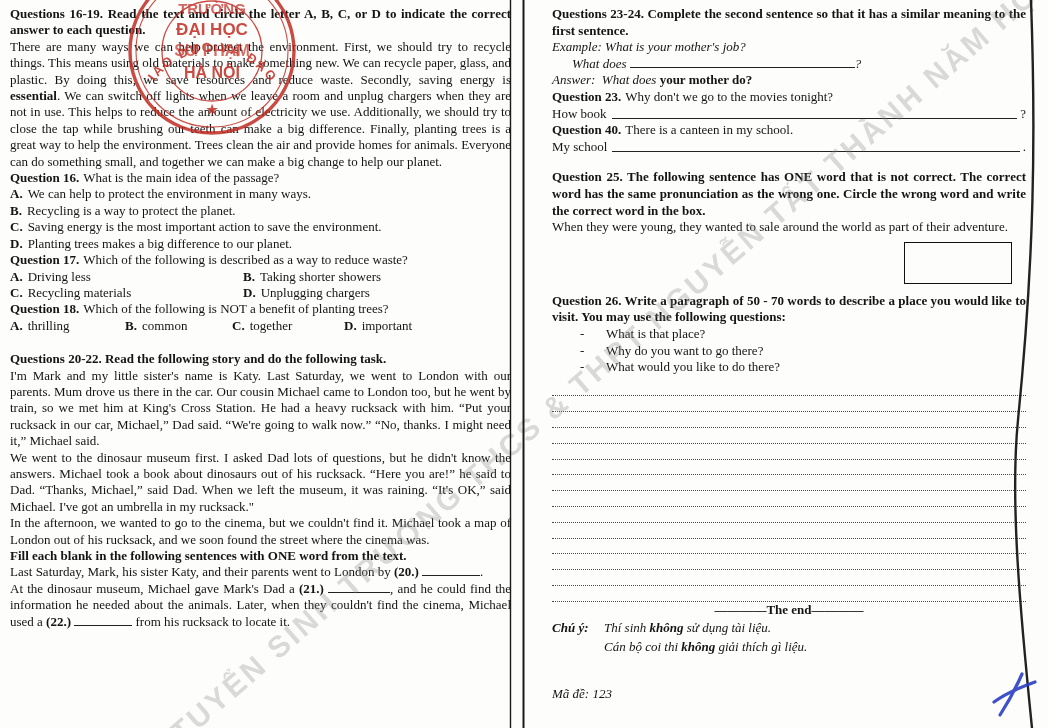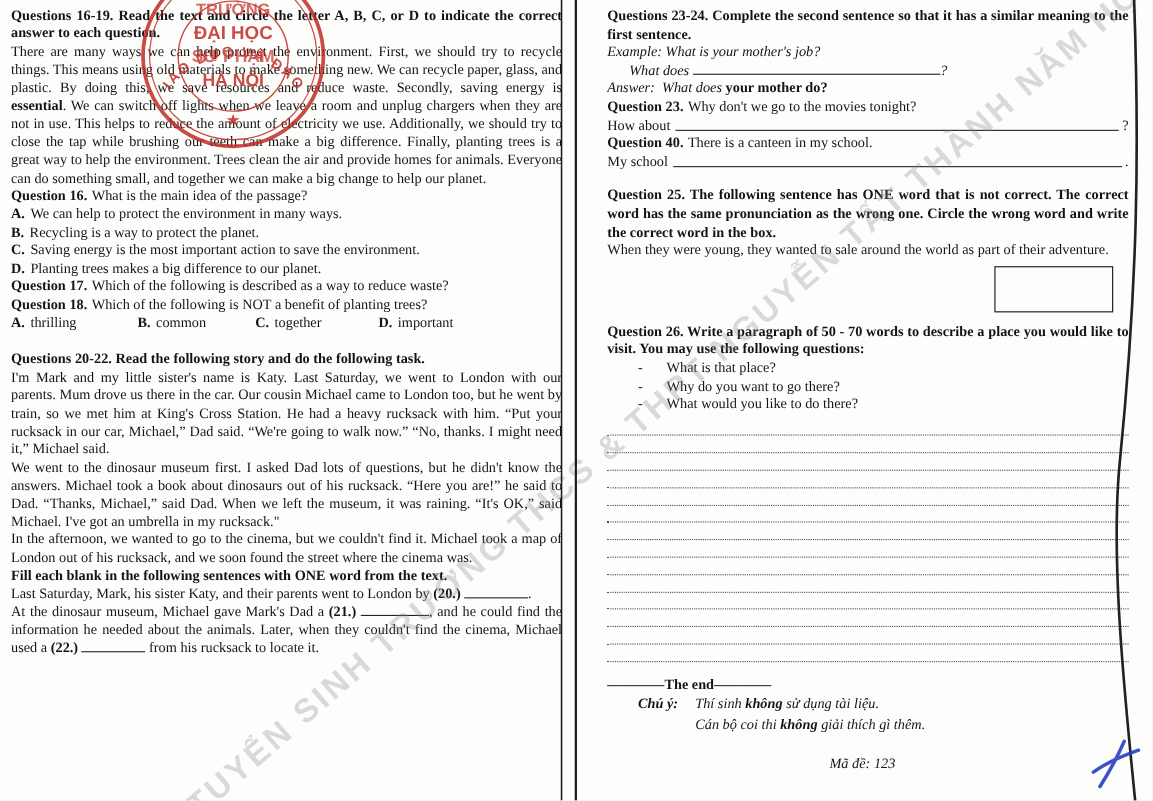--- a/index.html
+++ b/index.html
@@ -21,23 +21,23 @@
   .gap14{margin-top:14px;}
   .blank{display:inline-block;border-bottom:1.2px solid #222;height:11px;}
   .w52{width:52px;} .w58{width:58px;} .w62{width:62px;} .w225{width:225px;}
   .fillrow{display:flex;align-items:flex-end;}
   .fillrow .line{flex:1;border-bottom:1.2px solid #222;margin:0 3px 3px 5px;}
   .indent48{margin-left:20px;}
   .answer-box{width:106px;height:40px;border:1.6px solid #111;margin:6px 14px 9px auto;}
   .bullets{margin-left:28px;display:grid;grid-template-columns:26px 1fr;}
   .dotline{height:14.8px;border-bottom:1.9px dotted #4a4a4a;}
   .dots-wrap{margin-top:5px;}
-  .theend{font-weight:bold;margin-top:12px;}
-  .note{display:grid;grid-template-columns:52px 1fr;margin-top:2px;margin-left:28px;}
-  .made{text-align:center;padding-right:10px;margin-top:18px;font-style:italic;}
+  .theend{text-align:center;font-weight:bold;margin-top:0;}
+  .note{display:grid;grid-template-columns:52px 1fr;margin-top:2px;}
+  .made{text-align:left;padding-right:10px;margin-top:30px;font-style:italic;}
   .watermark{position:absolute;left:175px;top:720px;transform:rotate(-41deg);transform-origin:0 50%;
      white-space:nowrap;font-family:"Liberation Sans",sans-serif;font-weight:bold;font-size:30px;
      letter-spacing:3px;color:rgba(135,135,135,0.30);z-index:3;pointer-events:none;}
   .stamp{position:absolute;left:119px;top:-48px;z-index:4;opacity:.84;}
   .overlay{position:absolute;left:0;top:0;z-index:5;pointer-events:none;}
 </style>
 </head>
 <body>
 
 <div class="page">
@@ -70,20 +70,26 @@
     <div>
       <p><span class="qlabel">Question 16.</span><span>What is the main idea of the passage?</span></p>
       <p><span class="olabel">A.</span><span>We can help to protect the environment in many ways.</span></p>
       <p><span class="olabel">B.</span><span>Recycling is a way to protect the planet.</span></p>
       <p><span class="olabel">C.</span><span>Saving energy is the most important action to save the environment.</span></p>
       <p><span class="olabel">D.</span><span>Planting trees makes a big difference to our planet.</span></p>
     </div>
 
     <div>
       <p><span class="qlabel">Question 17.</span><span>Which of the following is described as a way to reduce waste?</span></p>
+      <div class="opt2">
+        <p><span class="olabel">A.</span><span>Driving less</span></p>
+        <p><span class="olabel">B.</span><span>Taking shorter showers</span></p>
+        <p><span class="olabel">C.</span><span>Recycling materials</span></p>
+        <p><span class="olabel">D.</span><span>Unplugging chargers</span></p>
+      </div>
     </div>
 
     <div>
       <p><span class="qlabel">Question 18.</span><span>Which of the following is NOT a benefit of planting trees?</span></p>
     </div>
 
     <div>
       <div class="opt4">
         <p><span class="olabel">A.</span><span>thrilling</span></p>
         <p><span class="olabel">B.</span><span>common</span></p>
@@ -101,21 +107,21 @@
     <p class="just"><span>At the dinosaur museum, Michael gave Mark's Dad a </span><span class="b">(21.)</span> <span class="blank w62"></span><span>, and he could find the information he needed about the animals. Later, when they couldn't find the cinema, Michael used a </span><span class="b">(22.)</span> <span class="blank w58"></span><span> from his rucksack to locate it.</span></p>
   </div>
 
   <div class="col col-right">
     <p class="b just">Questions 23-24. Complete the second sentence so that it has a similar meaning to the first sentence.</p>
     <p class="i"><span>Example:</span> <span>What is your mother's job?</span></p>
     <p class="i indent48"><span>What does</span> <span class="blank w225"></span><span>?</span></p>
     <p><span class="i">Answer:</span>&nbsp; <span class="i">What does</span> <span class="b">your mother do?</span></p>
     <p><span class="qlabel">Question 23.</span><span>Why don't we go to the movies tonight?</span></p>
     <div class="fillrow">
-        <span>How about</span>
+        <span>How book</span>
         <span class="line"></span>
         <span>?</span>
       </div>
     <p><span class="qlabel">Question 40.</span><span>There is a canteen in my school.</span></p>
     <div class="fillrow">
         <span>My school</span>
         <span class="line"></span>
         <span>.</span>
       </div>
 
@@ -155,21 +161,21 @@
     </div>
 
     <p class="theend">————The end————</p>
 
     <div class="note">
       <span class="bi">Chú ý:</span>
       <span class="i"><span>Thí sinh </span><span class="bi">không</span><span> sử dụng tài liệu.</span></span>
     </div>
     <div class="note">
       <span></span>
-      <span class="i"><span>Cán bộ coi thi </span><span class="bi">không</span><span> giải thích gì thêm.</span></span>
+      <span class="i"><span>Cán bộ coi thi </span><span class="bi">không</span><span> giải thích gì liệu.</span></span>
     </div>
 
     <p class="made">Mã đề: 123</p>
   </div>
 
   <svg class="overlay" width="1048" height="728" viewBox="0 0 1048 728">
     <line x1="510.5" y1="0" x2="510.5" y2="728" stroke="#1b1b1b" stroke-width="1.4"></line>
     <line x1="523.5" y1="0" x2="523.5" y2="728" stroke="#1b1b1b" stroke-width="2"></line>
     <path d="M1031,0 C1036,140 1034,260 1018,420 C1010,500 1020,610 1032,728" fill="none" stroke="#222" stroke-width="2.4"></path>
     <g stroke="#2b3fc4" stroke-width="3.2" fill="none" stroke-linecap="round" opacity=".9">

